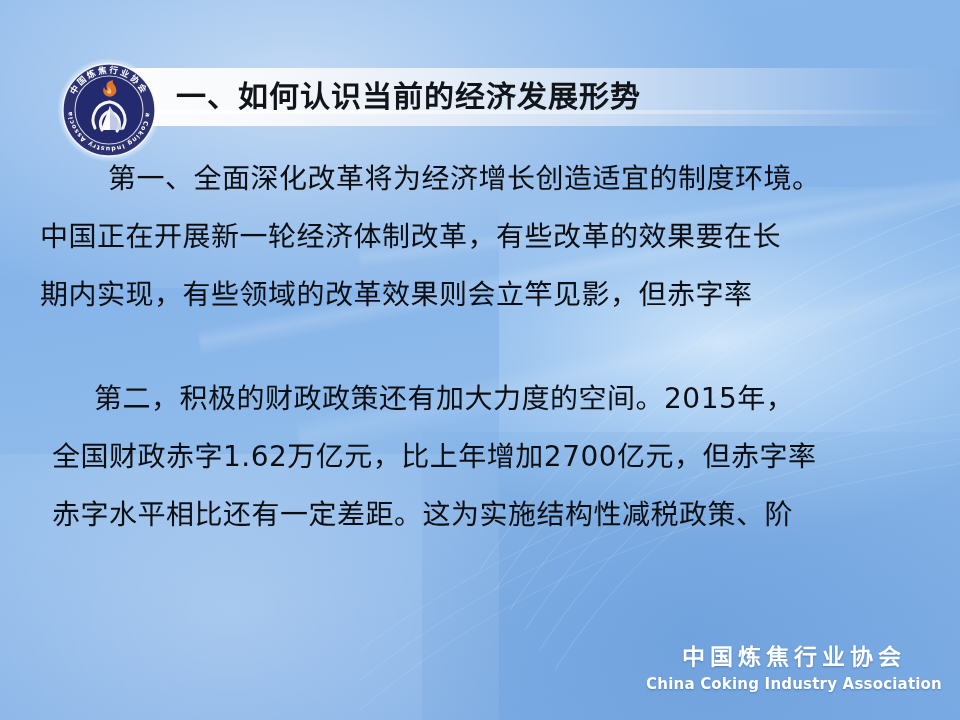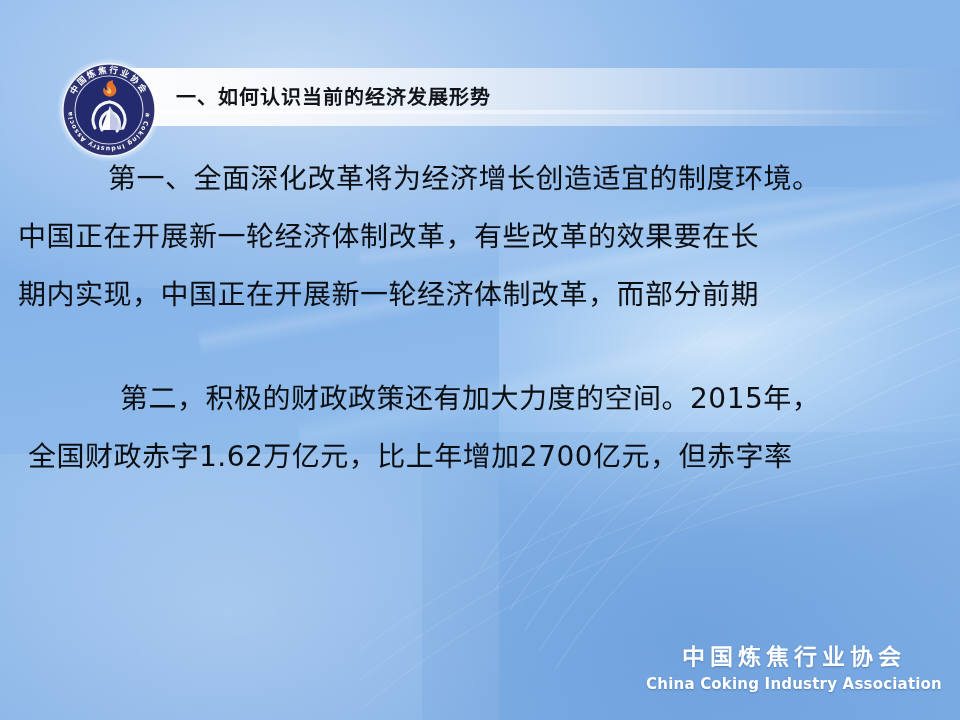--- a/index.html
+++ b/index.html
@@ -109,21 +109,21 @@
     top: 110px;
     width: 836px;
     height: 4px;
     background: linear-gradient(to right, rgba(255,255,255,0.9), rgba(255,255,255,0));
   }
   .title-text {
     position: absolute;
     left: 176px;
     top: 76px;
     font-family: Liberation Sans, sans-serif;
-    font-size: 20px;
+    font-size: 30px;
     font-weight: 700;
     color: #111418;
     letter-spacing: 1px;
     white-space: nowrap;
     line-height: 42px;
   }
 
   
   .logo {
     position: absolute;
@@ -143,33 +143,33 @@
   }
   .para {
     color: #0b0e12;
     font-size: 28px;
     line-height: 58px;
     letter-spacing: 0.5px;
     white-space: nowrap;
   }
   .para .line {
     display: block;
-    padding-left: 18px;
+    padding-left: 40px;
   }
   .para .line.indent {
     padding-left: 108px;
   }
   .para-2 {
     margin-top: 46px;
   }
   .para-2 .line {
-    padding-left: 28px;
+    padding-left: 52px;
   }
   .para-2 .line.indent {
-    padding-left: 120px;
+    padding-left: 94px;
   }
 
   
   .brand {
     position: absolute;
     right: 18px;
     bottom: 26px;
     text-align: center;
     color: #ffffff;
     text-shadow: 0 1px 2px rgba(40,80,130,0.45);
@@ -260,26 +260,27 @@
       <path d="M51,24 c-3,4 -1,7 0,9 c-3,-1 -4,-4 -4,-4 c-2,4 0,8 3,9 c2,1 5,1 7,-1 c3,-2 3,-6 1,-9 c-1,-2 -3,-3 -2,-6 c-2,1 -4,1 -5,2 z" fill="#e2732a"></path>
       <path d="M52,28 c-1,2 -1,4 0,5 c-1,0 -2,-1 -2,-2 c-1,2 0,4 2,5 c2,0 3,-2 2,-4 c-1,-1 -2,-2 -2,-4 z" fill="#f4c16a"></path>
     </svg>
   </div>
 
   <div class="content">
 
     <div class="para para-1">
       <span class="line indent">第一、全面深化改革将为经济增长创造适宜的制度环境。</span>
       <span class="line">中国正在开展新一轮经济体制改革，有些改革的效果要在长</span>
-      <span class="line">期内实现，中国正在开展新一轮经济体制改革，而部分前期</span>
+      <span class="line">期内实现，有些领域的改革效果则会立竿见影，但赤字率</span>
     </div>
 
     <div class="para para-2">
       <span class="line indent">第二，积极的财政政策还有加大力度的空间。2015年，</span>
       <span class="line">全国财政赤字1.62万亿元，比上年增加2700亿元，但赤字率</span>
+      <span class="line">赤字水平相比还有一定差距。这为实施结构性减税政策、阶</span>
     </div>
 
   </div>
 
   <div class="brand">
     <div class="brand-cn">中国炼焦行业协会</div>
     <div class="brand-en">China Coking Industry Association</div>
   </div>
 
 </div>

